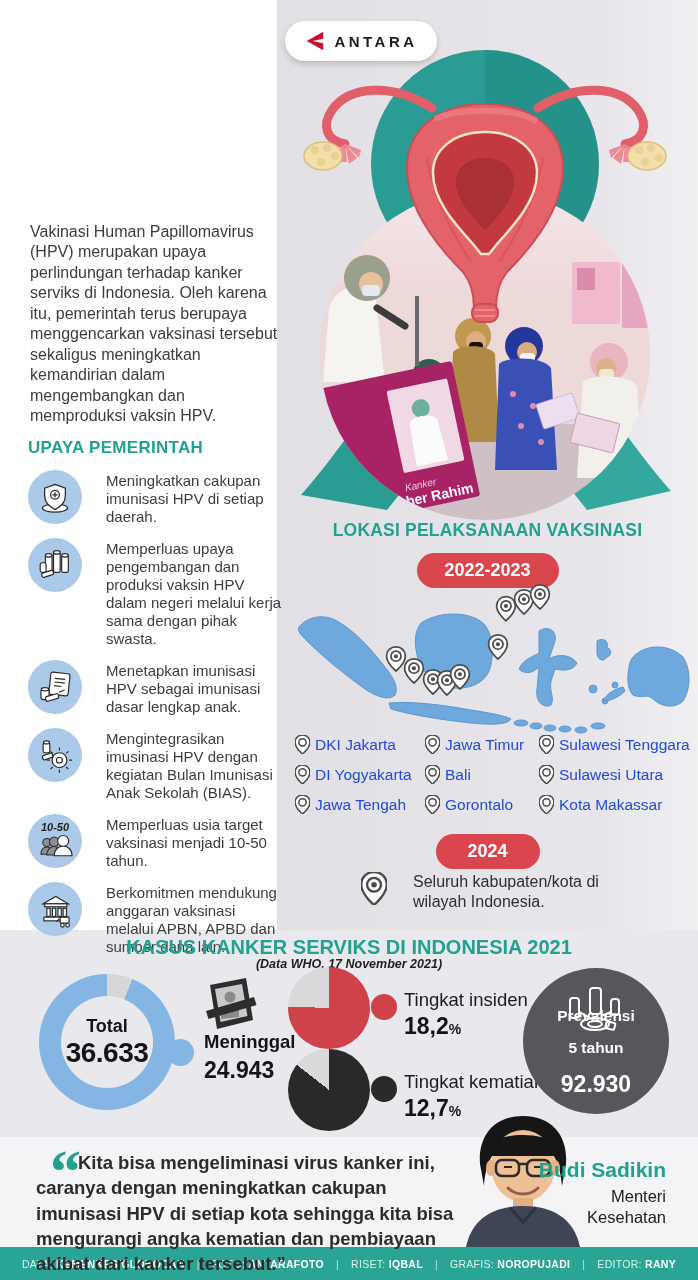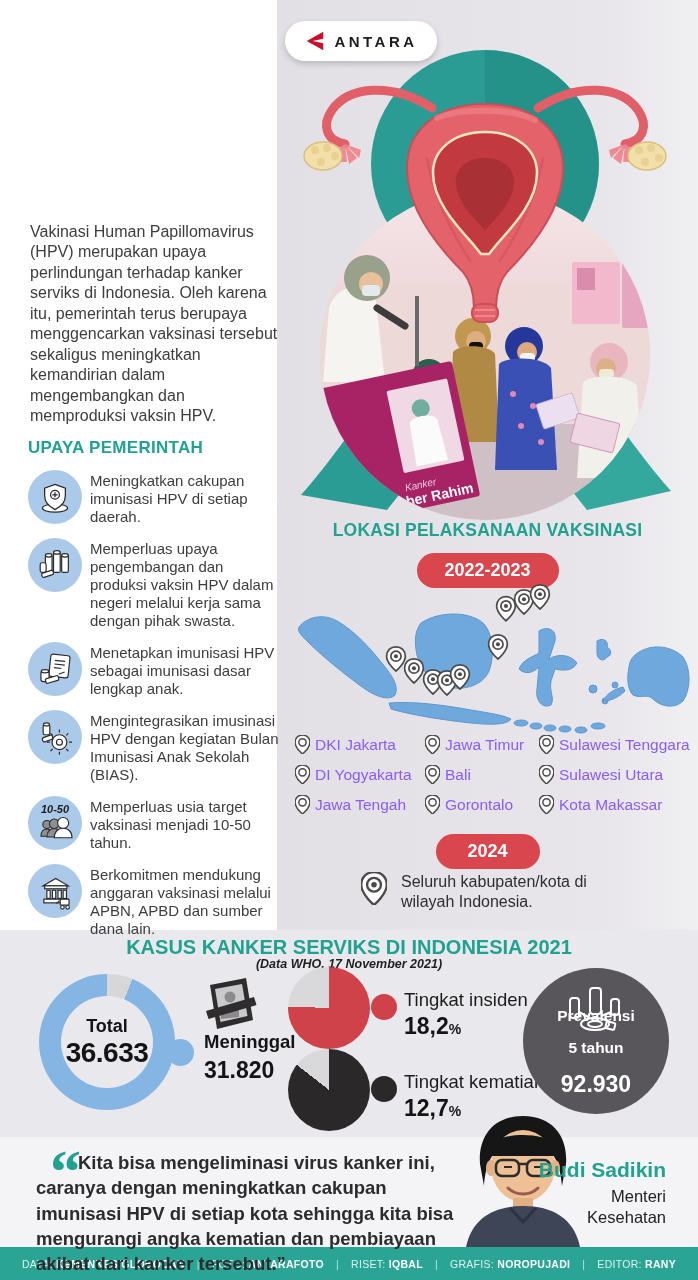--- a/index.html
+++ b/index.html
@@ -25,41 +25,41 @@
   .title-block{position:absolute;left:30px;top:72px;width:300px;z-index:5;}
   .t-line{display:inline-block;transform-origin:left center;white-space:nowrap;font-weight:800;}
   .t1{font-size:36px;color:#d5464e;transform:scaleX(.80);line-height:1.08;}
   .t2{font-size:24px;color:#d5464e;transform:scaleX(.78);line-height:1.15;}
   .t3{font-size:35px;color:#21a291;transform:scaleX(.80);line-height:1.15;}
   .intro{position:absolute;left:30px;top:206px;width:252px;font-size:16px;line-height:1.28;
          color:#3d3d3f;z-index:5;}
   
   .upaya{position:absolute;left:28px;top:438px;width:254px;z-index:5;}
   .upaya-heading{font-size:17px;font-weight:700;color:#21a291;letter-spacing:.3px;margin-bottom:12px;}
-  .upaya-item{display:flex;gap:8px;margin-bottom:12px;align-items:flex-start;}
+  .upaya-item{display:flex;gap:24px;margin-bottom:12px;align-items:flex-start;}
   .icon-circle{flex:0 0 54px;width:54px;height:54px;border-radius:50%;background:#abc9e9;
                display:flex;align-items:center;justify-content:center;position:relative;}
   .upaya-text{font-size:15px;line-height:1.2;color:#3d3d3f;padding-top:2px;}
   .age-label{position:absolute;top:7px;left:0;width:100%;text-align:center;
              font-size:11px;font-weight:700;font-style:italic;color:#1d1d1d;}
   
   .lokasi{position:absolute;left:277px;top:520px;width:421px;z-index:5;}
   .lokasi-heading{text-align:center;font-size:17.5px;font-weight:700;color:#21a291;letter-spacing:.2px;}
   .badge{margin:12px auto 0;background:#d9464e;color:#fff;font-weight:700;font-size:18px;
          border-radius:18px;display:flex;align-items:center;justify-content:center;height:35px;}
   .badge-1{width:142px;}
   .badge-2{width:104px;margin-top:6px;}
   .map-wrap{position:absolute;left:16px;top:47px;width:400px;height:170px;pointer-events:none;}
   .loc-grid{position:absolute;left:18px;top:215px;display:grid;
             grid-template-columns:128px 112px 162px;column-gap:2px;row-gap:11px;}
-  .loc-item{display:flex;align-items:center;gap:5px;font-size:15.5px;color:#8b5cf6;}
+  .loc-item{display:flex;align-items:center;gap:5px;font-size:15.5px;color:#1d4ed8;}
   .loc-item svg{flex:0 0 auto;}
   .badge2-wrap{position:absolute;left:0;top:308px;width:421px;}
   .seluruh{position:absolute;left:84px;top:352px;display:flex;gap:14px;align-items:flex-start;}
-  .seluruh-text{font-size:16px;line-height:1.25;color:#2e2e30;width:220px;}
+  .seluruh-text{font-size:16px;line-height:1.25;color:#2e2e30;width:220px;margin-left:12px;}
   
   .stats-heading{position:absolute;left:0;top:936px;width:698px;text-align:center;
                  font-size:20px;font-weight:700;color:#21a291;z-index:5;}
   .stats-sub{position:absolute;left:0;top:957px;width:698px;text-align:center;
              font-size:12.5px;font-weight:700;font-style:italic;color:#1f1f1f;z-index:5;}
   .donut{position:absolute;left:39px;top:974px;width:136px;height:136px;border-radius:50%;
          background:conic-gradient(#d7d7d9 0deg 22deg,#84b5e3 22deg 360deg);z-index:5;}
   .donut-hole{position:absolute;left:22px;top:22px;width:92px;height:92px;border-radius:50%;
               background:#e9e8ec;display:flex;flex-direction:column;align-items:center;justify-content:center;}
   .donut-hole .lab{font-size:18px;font-weight:700;color:#141414;}
@@ -455,21 +455,21 @@
 
   <svg class="mati-icon" width="64" height="62" viewBox="0 0 64 62">
     <path d="M14 10 L50 3 L57 45 L21 54 Z" fill="#2e2c2d"></path>
     <path d="M19 14 L46 9 L51.5 41 L24.5 47 Z" fill="#c9c9cb"></path>
     <circle cx="34" cy="22" r="5.5" fill="#8a8a8d"></circle>
     <path d="M25 40 C25 31 43 29 43 37 L43 42 L25 44 Z" fill="#8a8a8d"></path>
     <path d="M10 36 L58 22 L60.5 30 L12.5 44 Z" fill="#2e2c2d"></path>
   </svg>
   <span class="dot dot-blue"></span>
   <div class="mati-lab">Meninggal</div>
-  <div class="mati-val">31.820</div>
+  <div class="mati-val">24.943</div>
 
   <div class="pie pie-red"></div>
   <span class="dot dot-red"></span>
   <div class="rate-lab" style="left:404px;top:989px;">Tingkat insiden</div>
   <div class="rate-val" style="left:404px;top:1013px;">
     <span>18,2</span><span class="pct-unit">%</span>
   </div>
 
   <div class="pie pie-black"></div>
   <span class="dot dot-black"></span>

